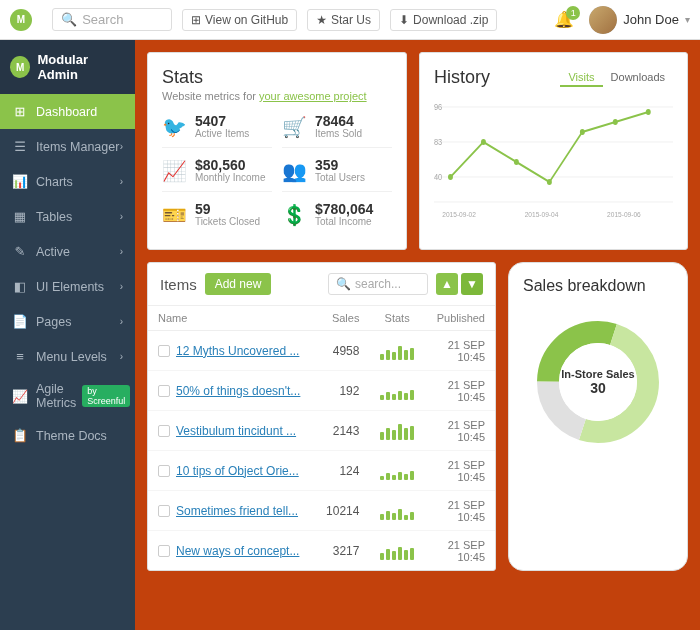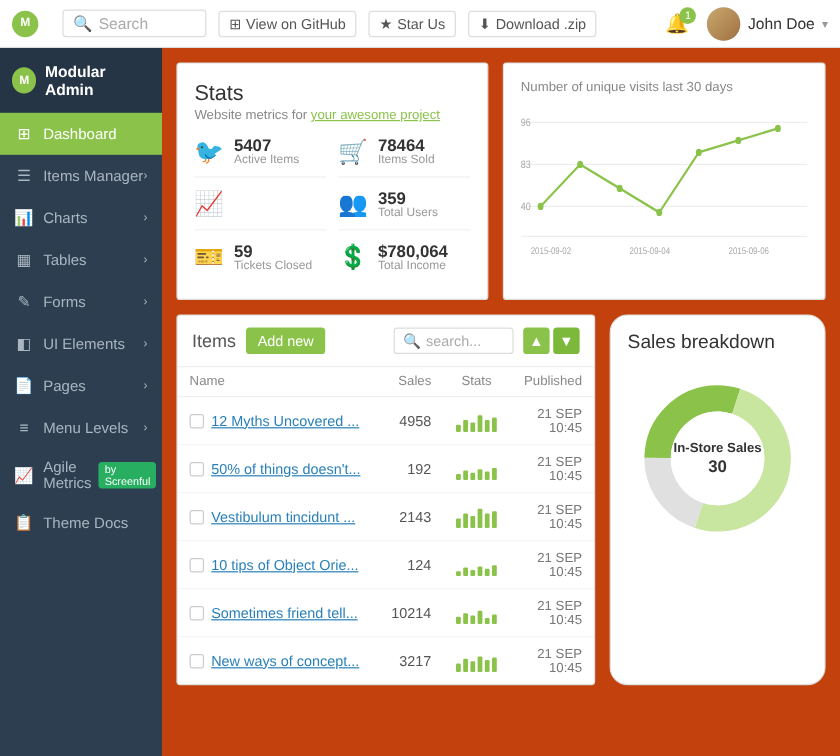--- a/index.html
+++ b/index.html
@@ -171,21 +171,21 @@
       <div class="sidebar-item">
         <div class="sidebar-item-left">
           <span class="sidebar-item-icon">▦</span>
           <span>Tables</span>
         </div>
         <span class="sidebar-item-chevron">›</span>
       </div>
       <div class="sidebar-item">
         <div class="sidebar-item-left">
           <span class="sidebar-item-icon">✎</span>
-          <span>Forms</span>
+          <span>Active</span>
         </div>
         <span class="sidebar-item-chevron">›</span>
       </div>
       <div class="sidebar-item">
         <div class="sidebar-item-left">
           <span class="sidebar-item-icon">◧</span>
           <span>UI Elements</span>
         </div>
         <span class="sidebar-item-chevron">›</span>
       </div>
@@ -238,20 +238,24 @@
           </div>
           <div class="stat-item">
             <span class="stat-icon">🛒</span>
             <div>
               <div class="stat-value">78464</div>
               <div class="stat-label">Items Sold</div>
             </div>
           </div>
           <div class="stat-item">
             <span class="stat-icon">📈</span>
+            <div>
+              <div class="stat-value">$80,560</div>
+              <div class="stat-label">Monthly Income</div>
+            </div>
           </div>
           <div class="stat-item">
             <span class="stat-icon">👥</span>
             <div>
               <div class="stat-value">359</div>
               <div class="stat-label">Total Users</div>
             </div>
           </div>
           <div class="stat-item">
             <span class="stat-icon">🎫</span>
@@ -264,21 +268,27 @@
             <span class="stat-icon">💲</span>
             <div>
               <div class="stat-value">$780,064</div>
               <div class="stat-label">Total Income</div>
             </div>
           </div>
         </div>
       </div>
 
       <div class="history-card">
-        <div class="history-subtitle">Number of unique visits last 30 days</div>
+        <div class="history-header">
+          <div class="history-title">History</div>
+          <div class="history-tabs">
+            <div class="history-tab active">Visits</div>
+            <div class="history-tab">Downloads</div>
+          </div>
+        </div>
         <div class="chart-area">
           <svg width="100%" height="130" viewBox="0 0 290 130" preserveAspectRatio="none">
 
             <line x1="0" y1="15" x2="290" y2="15" stroke="#eee" stroke-width="1"></line>
             <line x1="0" y1="50" x2="290" y2="50" stroke="#eee" stroke-width="1"></line>
             <line x1="0" y1="85" x2="290" y2="85" stroke="#eee" stroke-width="1"></line>
             <line x1="0" y1="110" x2="290" y2="110" stroke="#eee" stroke-width="1"></line>
 
             <text x="0" y="18" font-size="9" fill="#aaa">96</text>
             <text x="0" y="53" font-size="9" fill="#aaa">83</text>

